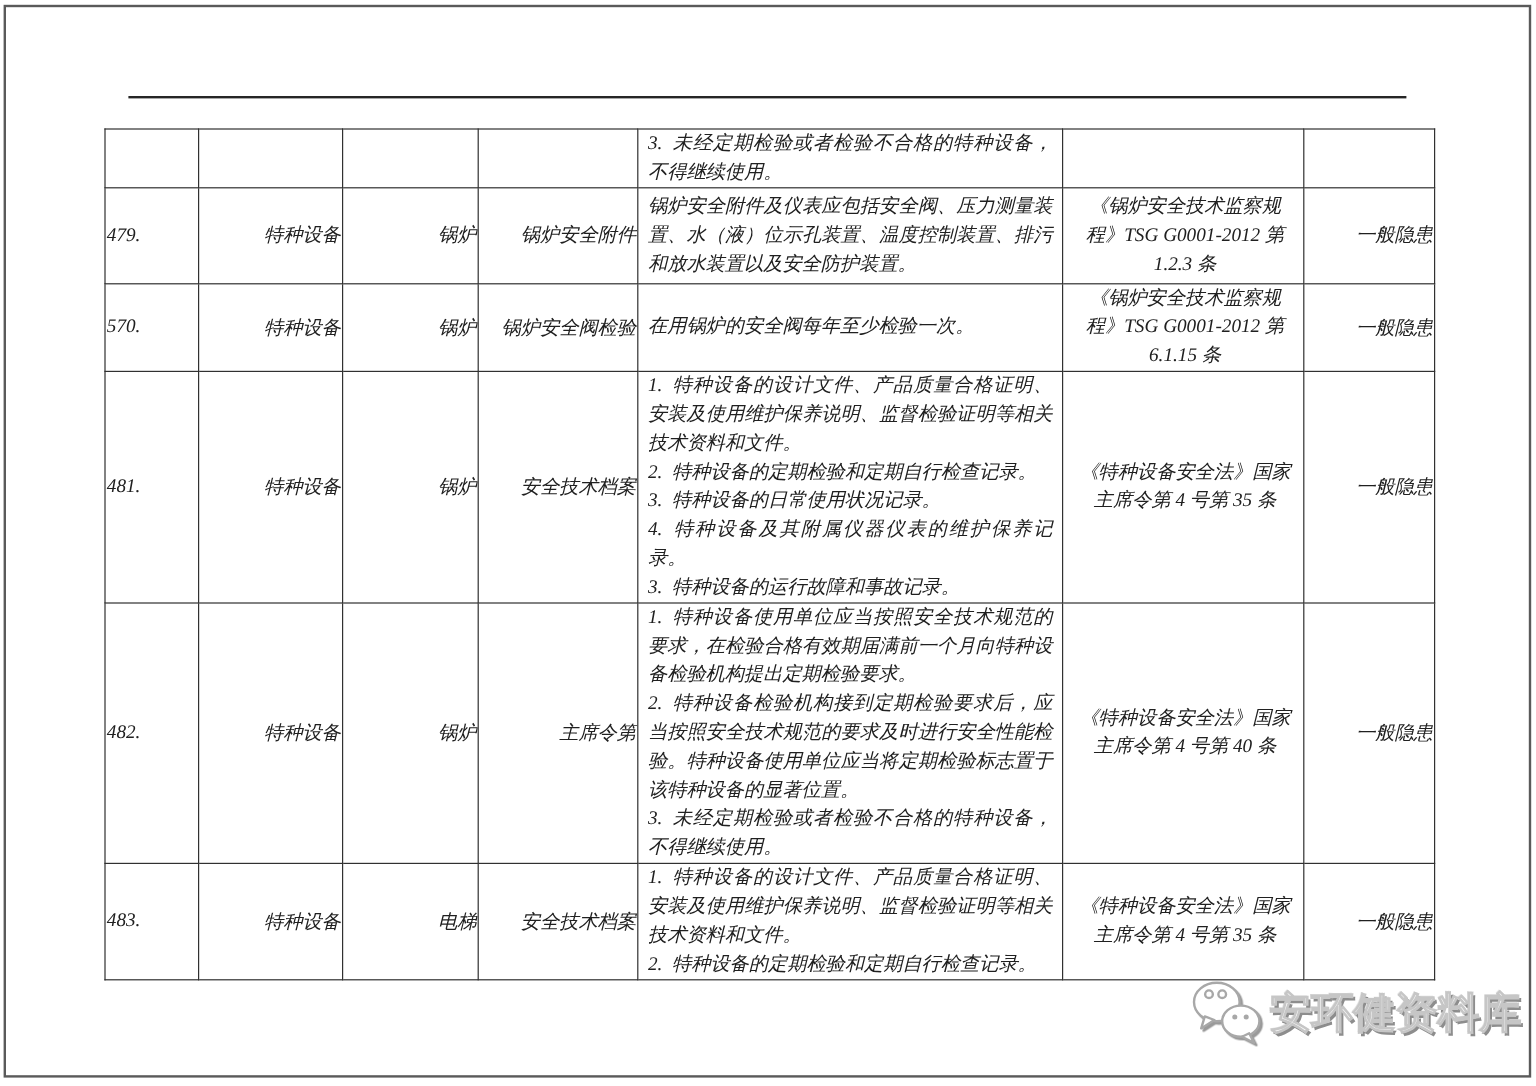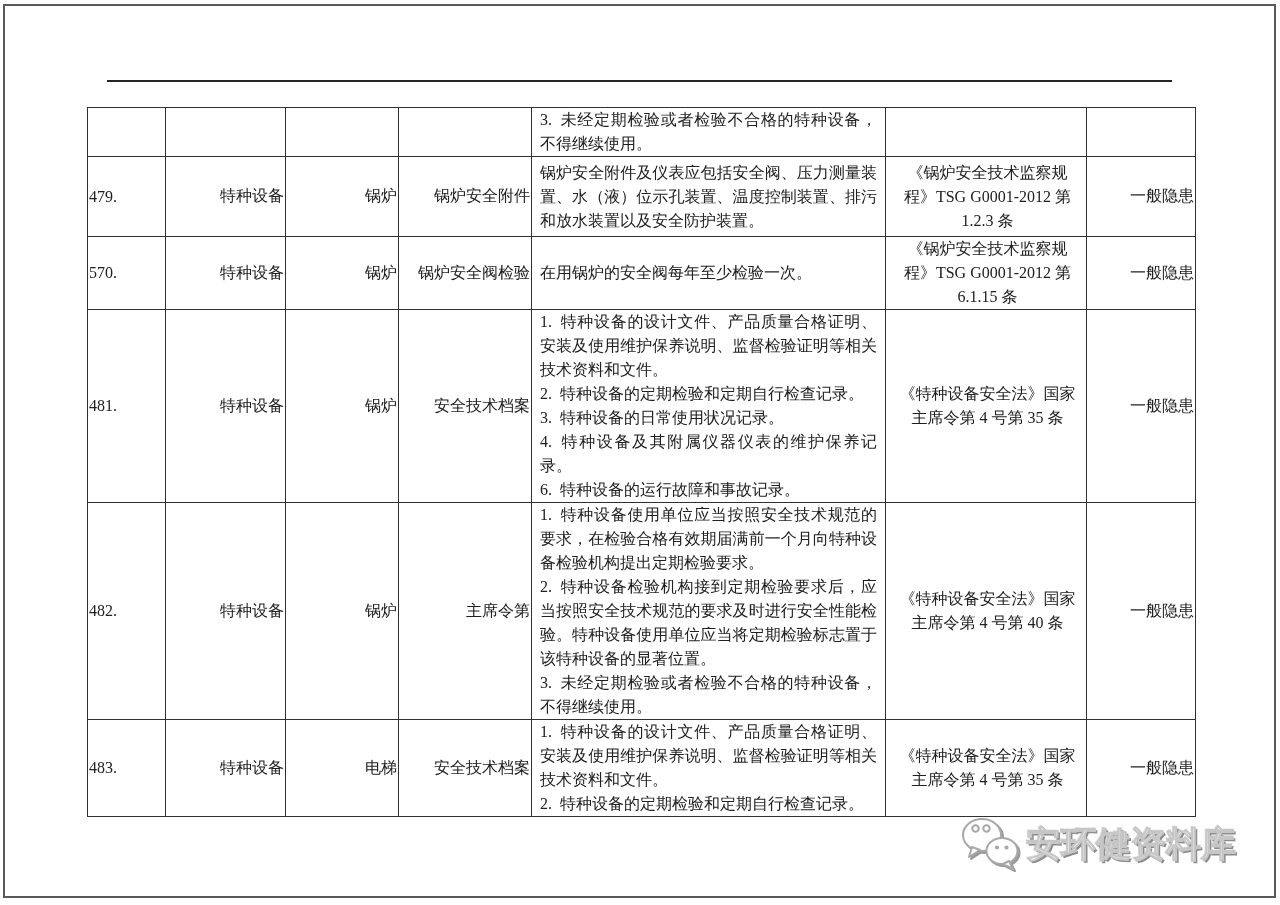--- a/index.html
+++ b/index.html
@@ -16,34 +16,34 @@
     position:absolute;left:107px;top:80px;width:1065px;height:2px;
     background:#262626;
   }
   table.doc{
     position:absolute;left:87px;top:107px;
     border-collapse:collapse;table-layout:fixed;width:1108px;
     font-size:16px;
   }
   table.doc td{
     border:1px solid #303030;vertical-align:middle;
-    overflow:hidden;box-sizing:border-box;
+    overflow:hidden;box-sizing:border-box;font-style:italic;
   }
   td.c-num{text-align:left;}
   td.c-cat,td.c-equip,td.c-item{padding-left:10px;text-align:right;}
   td.c-desc{padding:0 8px;}
   td.c-desc p{
     margin:0;line-height:24px;text-align:justify;
   }
   td.c-basis{
     padding:0 9px 0 12px;line-height:24px;white-space:pre-line;text-align:center;
   }
   td.c-sev{padding-left:12px;text-align:right;}
   .watermark{
-    position:absolute;left:960px;top:816px;display:flex;align-items:center;
+    position:absolute;left:992px;top:816px;display:flex;align-items:center;
   }
   .wm-icon{display:block;margin-right:6px;filter:drop-shadow(2px 2px 0px #9a9a9a);}
   .wm-text{
     font-size:35px;font-weight:bold;letter-spacing:0px;color:#fdfdfd;
     -webkit-text-stroke:1px #c6c6c6;
     text-shadow:2px 2px 0 #8d8d8d,-1px -1px 0 #e2e2e2;
     white-space:nowrap;
   }
 </style>
 </head>
@@ -103,21 +103,21 @@
     <tr style="height:168px">
       <td class="c-num">481.</td>
       <td class="c-cat">特种设备</td>
       <td class="c-equip">锅炉</td>
       <td class="c-item">安全技术档案</td>
       <td class="c-desc">
         <p>1. 特种设备的设计文件、产品质量合格证明、安装及使用维护保养说明、监督检验证明等相关技术资料和文件。</p>
         <p>2. 特种设备的定期检验和定期自行检查记录。</p>
         <p>3. 特种设备的日常使用状况记录。</p>
         <p>4. 特种设备及其附属仪器仪表的维护保养记录。</p>
-        <p>6. 特种设备的运行故障和事故记录。</p>
+        <p>3. 特种设备的运行故障和事故记录。</p>
       </td>
       <td class="c-basis">《特种设备安全法》国家
 主席令第 4 号第 35 条</td>
       <td class="c-sev">一般隐患</td>
     </tr>
     <tr style="height:217px">
       <td class="c-num">482.</td>
       <td class="c-cat">特种设备</td>
       <td class="c-equip">锅炉</td>
       <td class="c-item">主席令第</td>

